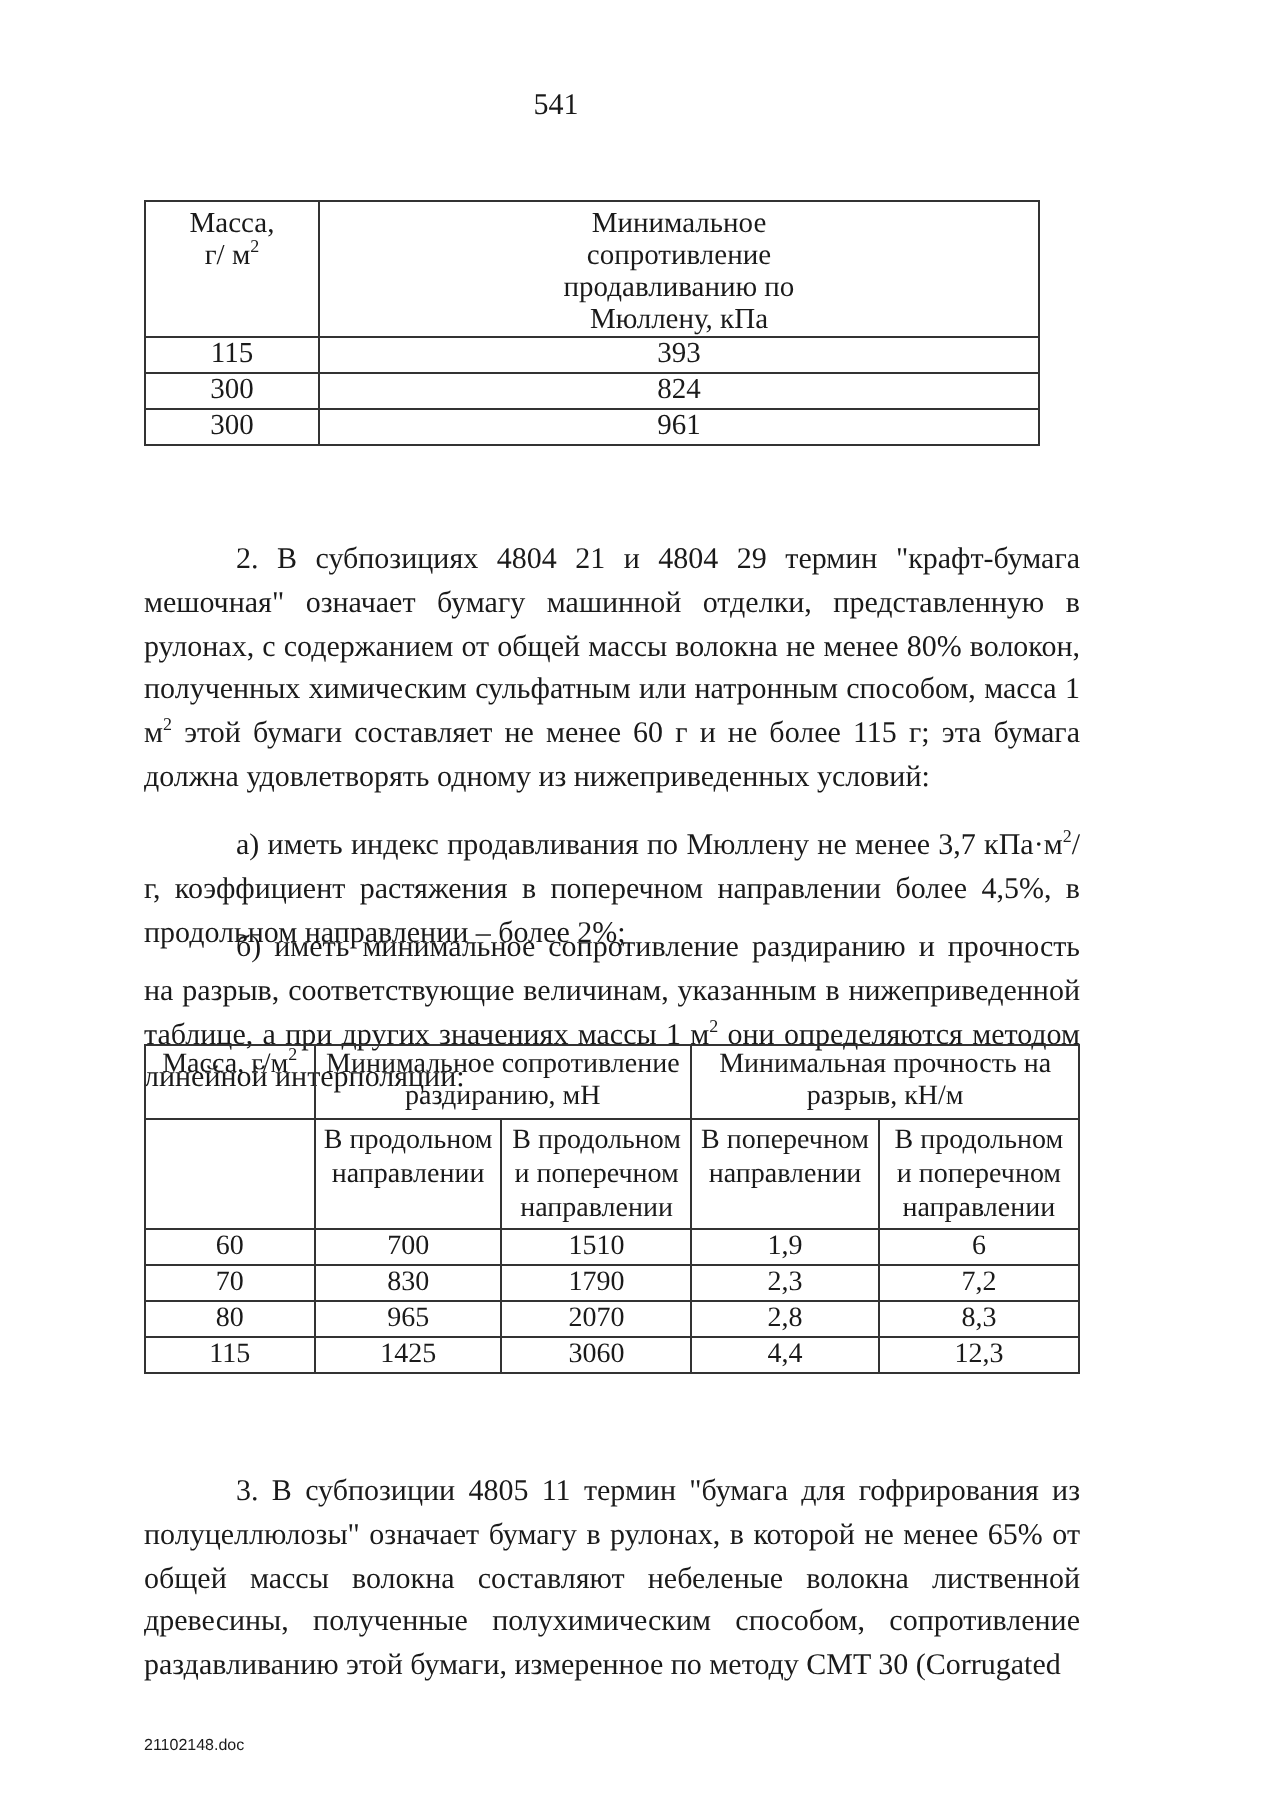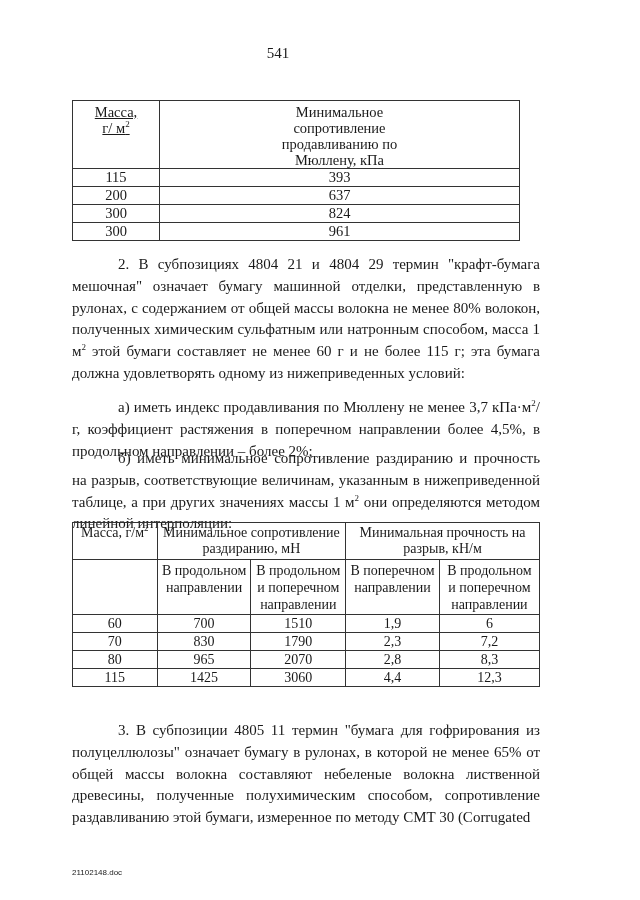--- a/index.html
+++ b/index.html
@@ -2,51 +2,47 @@
 <html><head>
 <meta charset="utf-8">
 <style>
   html, body { margin:0; padding:0; background:#ffffff; }
   body { width:640px; height:900px; position:relative; overflow:hidden;
          font-family:"Liberation Serif", serif; color:#1a1a1a; }
   .page-num { position:absolute; top:45px; left:0; width:556px; text-align:center; font-size:15px; }
   table { border-collapse:collapse; position:absolute; font-size:14.5px; }
   td { border:1px solid #333; text-align:center; padding:0 3px; line-height:16px; vertical-align:top; }
   #t1 { left:72px; top:100px; width:448px; }
-  #t1 td.c0 { width:80px;text-decoration:underline; }
+  #t1 td.c0 { width:80px; }
   #t1 tr.hd td { height:38px; padding-top:3px; }
   #t1 tr.r td { height:17px; line-height:17px; }
   #t2 { left:72px; top:522px; width:468px; font-size:14px; }
   #t2 tr.hd td { height:34px; padding-top:2px; }
   #t2 tr.sub td { height:52px; padding-top:2px; line-height:17px; }
   #t2 tr.r td { height:17px; line-height:17px; }
   .c0 { width:82px; } .c1 { width:88px; } .c2 { width:89px; } .c3 { width:88px;text-align:center; } .c4 { width:95px; }
-  .para { position:absolute; left:72px; width:468px; font-size:15px; line-height:21.8px; text-align:justify; }
+  .para { position:absolute; left:72px; width:468px; font-size:15px; line-height:21.8px; text-align:justify;margin-top:16px; }
   .para p { margin:0; text-indent:46px; text-align-last:left; }
   sup { font-size:9px; line-height:0; vertical-align:6px; }
   .footer { position:absolute; left:72px; top:868px; font-size:8px; font-family:"Liberation Sans", sans-serif; }
 </style>
 </head>
 <body>
 
 <div class="page-num">541</div>
 
 <table id="t1">
   <tbody>
       <tr class="hd">
     <td class="c0"><span>Масса,</span><br><span>г/ м</span><sup>2</sup></td>
     <td style="padding-left:90px;padding-right:90px;">Минимальное сопротивление продавливанию по Мюллену, кПа</td>
   </tr>
   <tr class="r">
         <td>115</td>
         <td>393</td>
-      </tr>
-  <tr class="r">
-        <td>200</td>
-        <td>637</td>
       </tr>
   <tr class="r">
         <td>300</td>
         <td>824</td>
       </tr>
   <tr class="r">
         <td>300</td>
         <td>961</td>
       </tr>
 </tbody>

